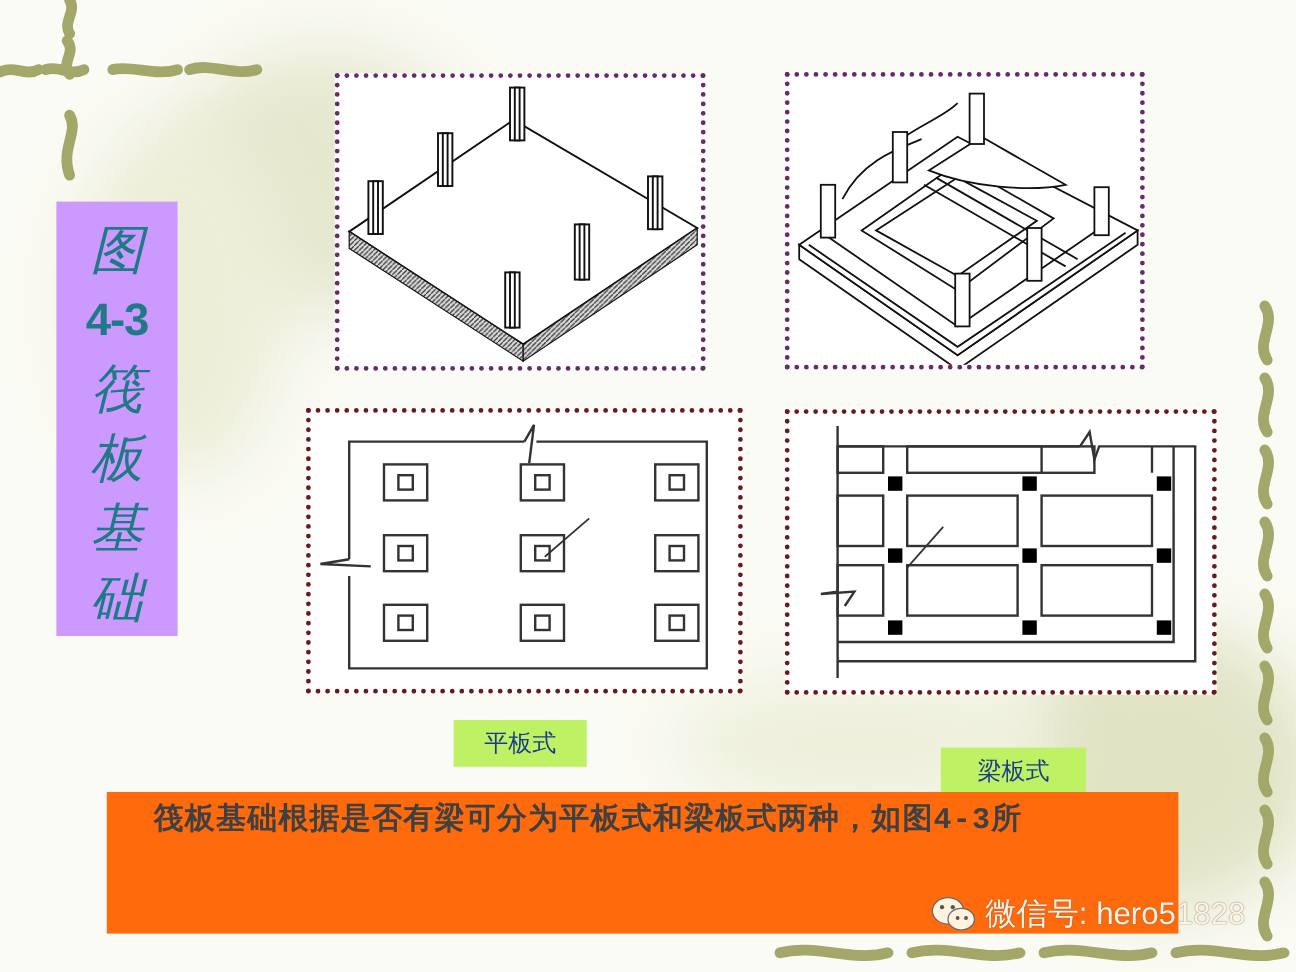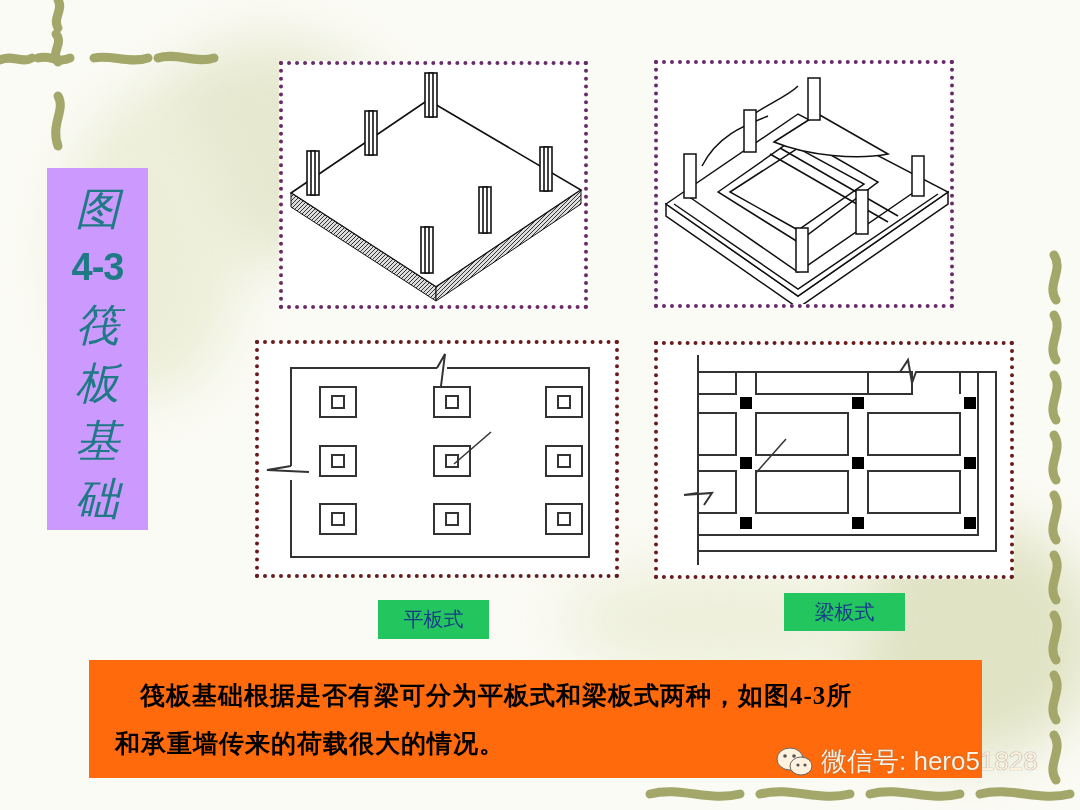--- a/index.html
+++ b/index.html
@@ -11,26 +11,26 @@
   .title-box{position:absolute;left:47px;top:168px;width:101px;height:362px;
     background:#cc99ff;display:flex;flex-direction:column;align-items:center;
     justify-content:flex-start;padding-top:12px;box-sizing:border-box;}
   .title-line{color:#1f7a86;font-style:italic;font-size:44px;line-height:58px;
     font-family:"DejaVu Serif",serif;text-align:center;}
   .title-num{font-family:Liberation Sans, sans-serif;font-weight:bold;font-style:normal;
     font-size:38px;letter-spacing:-1px;}
   .panel{position:absolute;background:#ffffff;border:4px dotted #6a2a6a;box-sizing:border-box;}
   .panel.red{border-color:#6a1a1a;}
   .panel svg{position:absolute;left:0;top:0;}
-  .label{position:absolute;background:#22c55e;color:#1a3a8a;
+  .label{position:absolute;background:#bef264;color:#1a3a8a;
     font-family:"DejaVu Serif",serif;font-size:20px;display:flex;align-items:center;justify-content:center;}
   .desc{position:absolute;left:89px;top:660px;width:893px;height:118px;background:#ff6a0d;
     box-sizing:border-box;padding:6px 10px 0 14px;}
-  .desc p{margin:12px;color:#000000;font-weight:bold;font-size:25px;line-height:36px;
-    font-family:Liberation Serif, serif;letter-spacing:1px;}
+  .desc p{margin:0;color:#404040;font-weight:bold;font-size:25px;line-height:36px;
+    font-family:Liberation Mono, monospace;letter-spacing:1px;}
   .desc .indent{padding-left:25px;}
   .watermark{position:absolute;left:775px;top:744px;display:flex;align-items:center;gap:6px;}
   .watermark .wm-text{color:#fff3e0;font-size:26px;font-family:"Liberation Sans",sans-serif;
     text-shadow:0 0 1px #555;}
 </style>
 </head>
 <body>
 
 <div class="bg-wash">
   <div class="blob" style="left:140px;top:40px;width:260px;height:220px;background:#e6e8cf;"></div>
@@ -205,25 +205,24 @@
         <rect x="194" y="112" width="12" height="12"></rect>
         <rect x="306" y="112" width="12" height="12"></rect>
       <rect x="82" y="172" width="12" height="12"></rect>
         <rect x="194" y="172" width="12" height="12"></rect>
         <rect x="306" y="172" width="12" height="12"></rect>
     </g>
   </svg>
 </div>
 
 <div class="label" style="left:378px;top:600px;width:111px;height:39px;">平板式</div>
-<div class="label" style="left:784px;top:593px;width:121px;height:38px;">梁板式</div>
+<div class="label" style="left:784px;top:623px;width:121px;height:38px;">梁板式</div>
 
 <div class="desc">
   <p class="indent">筏板基础根据是否有梁可分为平板式和梁板式两种，如图4-3所</p>
-  <p>和承重墙传来的荷载很大的情况。</p>
 </div>
 
 <div class="watermark">
   <svg width="40" height="32" viewBox="0 0 40 32">
     <ellipse cx="15" cy="13" rx="13" ry="11" fill="#fff3e0" stroke="#666" stroke-width="1"></ellipse>
     <ellipse cx="26" cy="20" rx="11" ry="9" fill="#fff3e0" stroke="#666" stroke-width="1"></ellipse>
     <circle cx="10" cy="10" r="1.8" fill="#555"></circle>
       <circle cx="19" cy="10" r="1.8" fill="#555"></circle>
     <circle cx="23" cy="19" r="1.6" fill="#555"></circle>
       <circle cx="30" cy="19" r="1.6" fill="#555"></circle>

